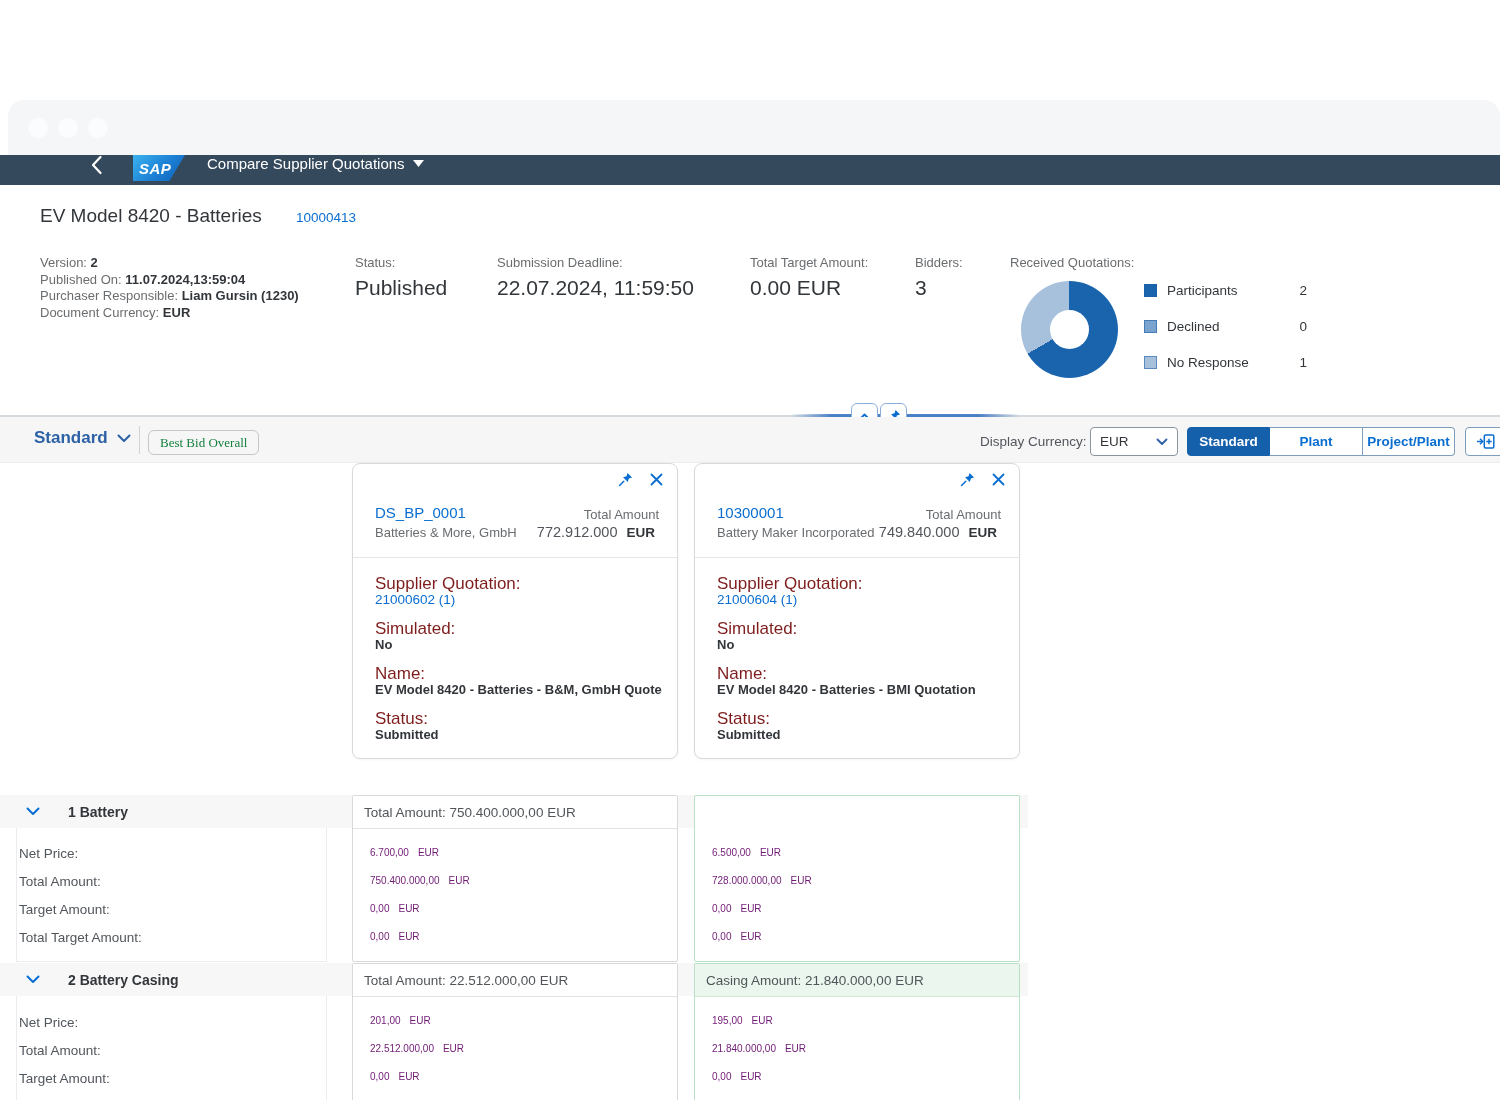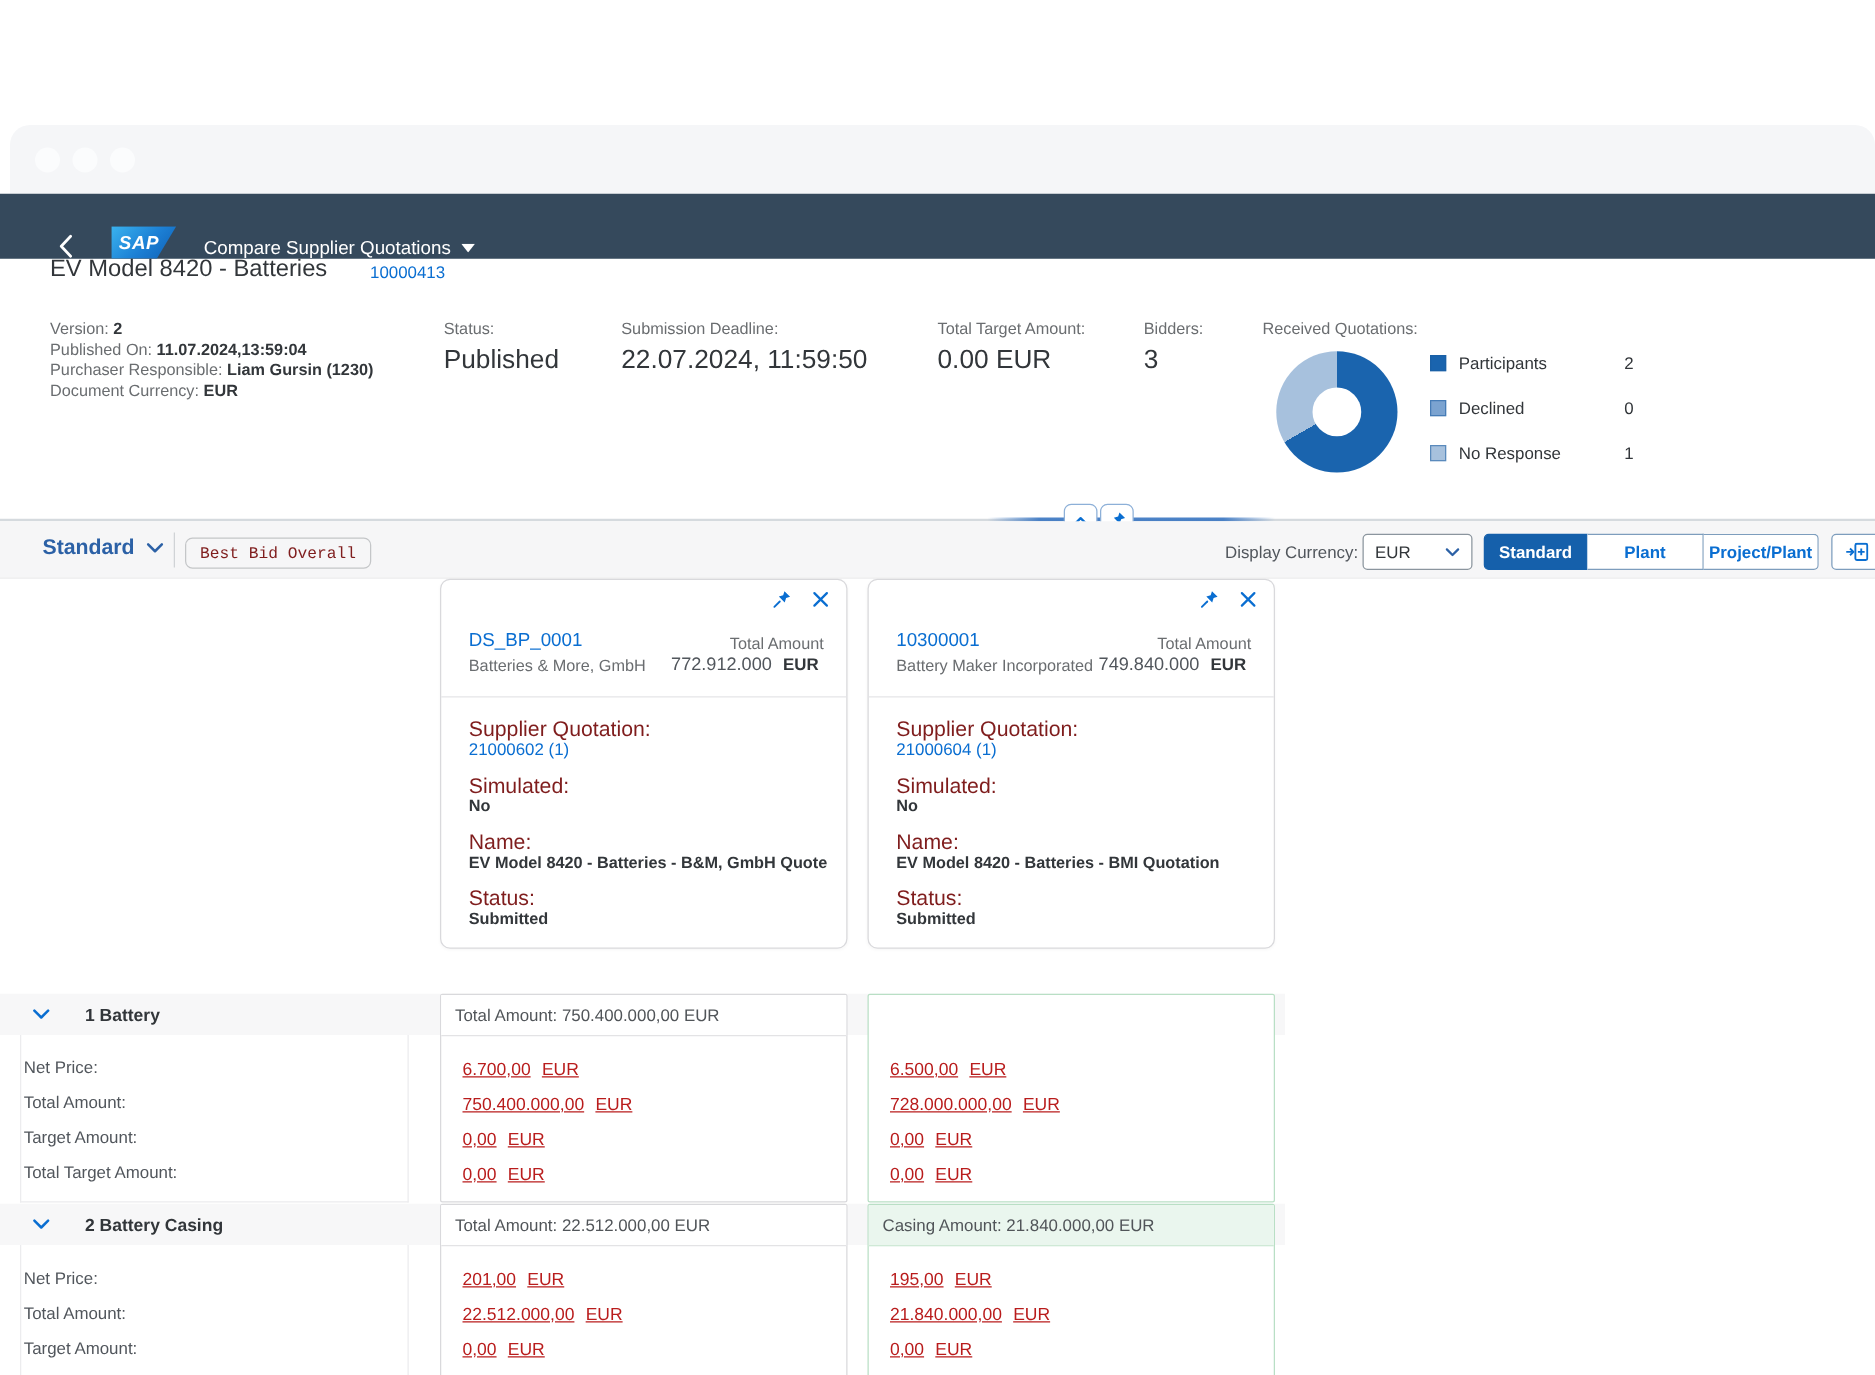--- a/index.html
+++ b/index.html
@@ -12,22 +12,22 @@
   .browser-top {
     position:absolute; left:8px; top:100px; width:1492px; height:55px;
     background:#f5f6f8; border-radius:16px 16px 0 0;
   }
   .browser-dot {
     position:absolute; top:18px; width:20px; height:20px; border-radius:50%;
     background:#fbfcfd;
   }
   
   .shell {
-    position:absolute; left:0; top:155px; width:1500px; height:52px;
-    background:#35495c; display:flex; align-items:flex-end;
+    position:absolute; left:0; top:155px; width:1500px; height:30px;
+    background:#35495c; display:flex; align-items:flex-start;padding-left:44px;
   }
   .shell-back { margin-left:46px; display:flex; align-items:center; cursor:pointer; }
   .sap-logo {
     margin-left:30px; width:52px; height:26px;
     background:linear-gradient(135deg,#3ab3ef 0%,#1c7fd4 55%,#0f5fb4 100%);
     clip-path:polygon(0 0,100% 0,70% 100%,0 100%);
     display:flex; align-items:center; justify-content:flex-start;
   }
   .sap-logo span {
     color:#fff; font-weight:bold; font-style:italic; font-size:15px; letter-spacing:.5px;
@@ -56,22 +56,22 @@
   .split-btn {
     position:absolute; top:403px; width:27px; height:27px; background:#ffffff;
     border:1px solid #8db0d8; border-radius:6px; display:flex; align-items:center; justify-content:center; cursor:pointer;
   }
   
   .toolbar-band { position:absolute; left:0; top:417px; width:1500px; height:46px; background:#f6f6f7; border-bottom:1px solid #ededee; }
   .variant { position:absolute; left:34px; top:428px; font-size:17px; font-weight:600; color:#2c61a6; display:flex; align-items:center; gap:9px; cursor:pointer; }
   .tb-sep { position:absolute; left:139px; top:426px; width:1px; height:28px; background:#d0d3d6; }
   .pill-btn {
     position:absolute; left:148px; top:430px; height:25px; padding:0 11px; background:transparent;
-    border:1px solid #c4c6c8; border-radius:6px; font-size:13px; color:#7f1d1d;
-    display:flex; align-items:center; cursor:pointer; font-family:Liberation Mono, monospace;
+    border:1px solid #c4c6c8; border-radius:6px; font-size:13px; color:#15803d;
+    display:flex; align-items:center; cursor:pointer; font-family:Liberation Serif, serif;
   }
   .dc-label { position:absolute; left:980px; top:434px; font-size:13.5px; color:#51565c; }
   .dc-select {
     position:absolute; left:1090px; top:427px; width:88px; height:29px;
     border:1px solid #8b959e; border-radius:4px; background:#fff;
     display:flex; align-items:center; justify-content:space-between; padding:0 9px; cursor:pointer;
   }
   .dc-select span { font-size:13.5px; color:#32363a; }
   .segmented { position:absolute; left:1187px; top:427px; height:29px; display:flex; }
   .seg {
@@ -109,21 +109,21 @@
   .section-title { margin-left:28px; font-size:14px; font-weight:600; color:#32363a; }
   .label-panel { position:absolute; left:16px; width:311px; background:#ffffff; border:1px solid #ececee; border-top:none; }
   .row-label { position:absolute; left:19px; font-size:13.5px; color:#51565c; }
   .col-box { position:absolute; width:326px; background:#ffffff; border:1px solid #d9d9dc; border-radius:2px; }
   .col-box.win { border-color:#b9dfc5; }
   .col-head {
     height:33px; display:flex; align-items:center; padding-left:11px;
     font-size:13.5px; color:#515559; border-bottom:1px solid #e3e3e5; background:#ffffff;
   }
   .col-box.win .col-head { background:#eaf6ee; border-bottom-color:#cfe9d6; }
-  .col-val { position:absolute; left:17px; font-size:14px; color:#b91c1c;text-decoration:underline; }
+  .col-val { position:absolute; left:17px; font-size:10px; color:#701a75; }
   .col-val .cur { margin-left:9px; }
   svg { display:block; }
 </style>
 </head>
 <body>
 
 <div class="screen">
 
   <div class="browser-top">
     <div class="browser-dot" style="left:20px"></div>

